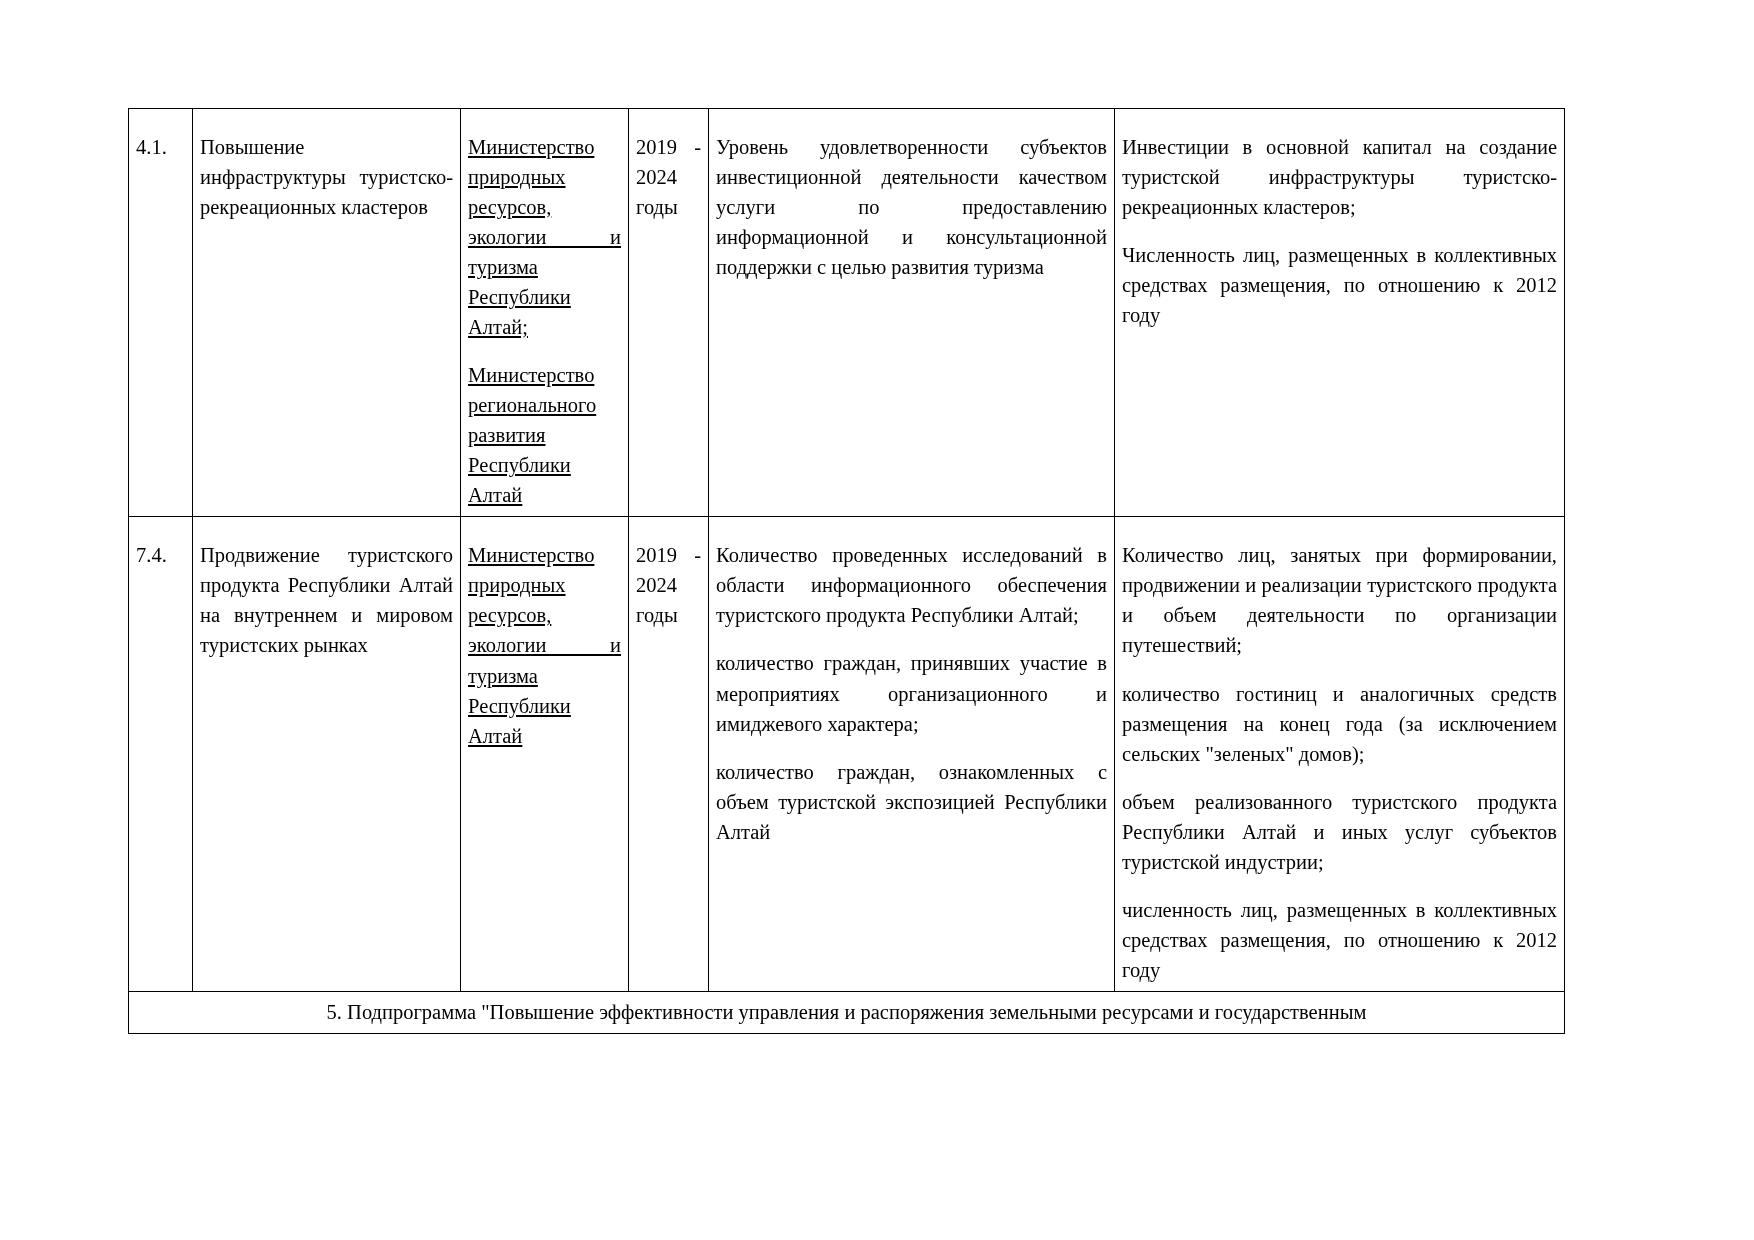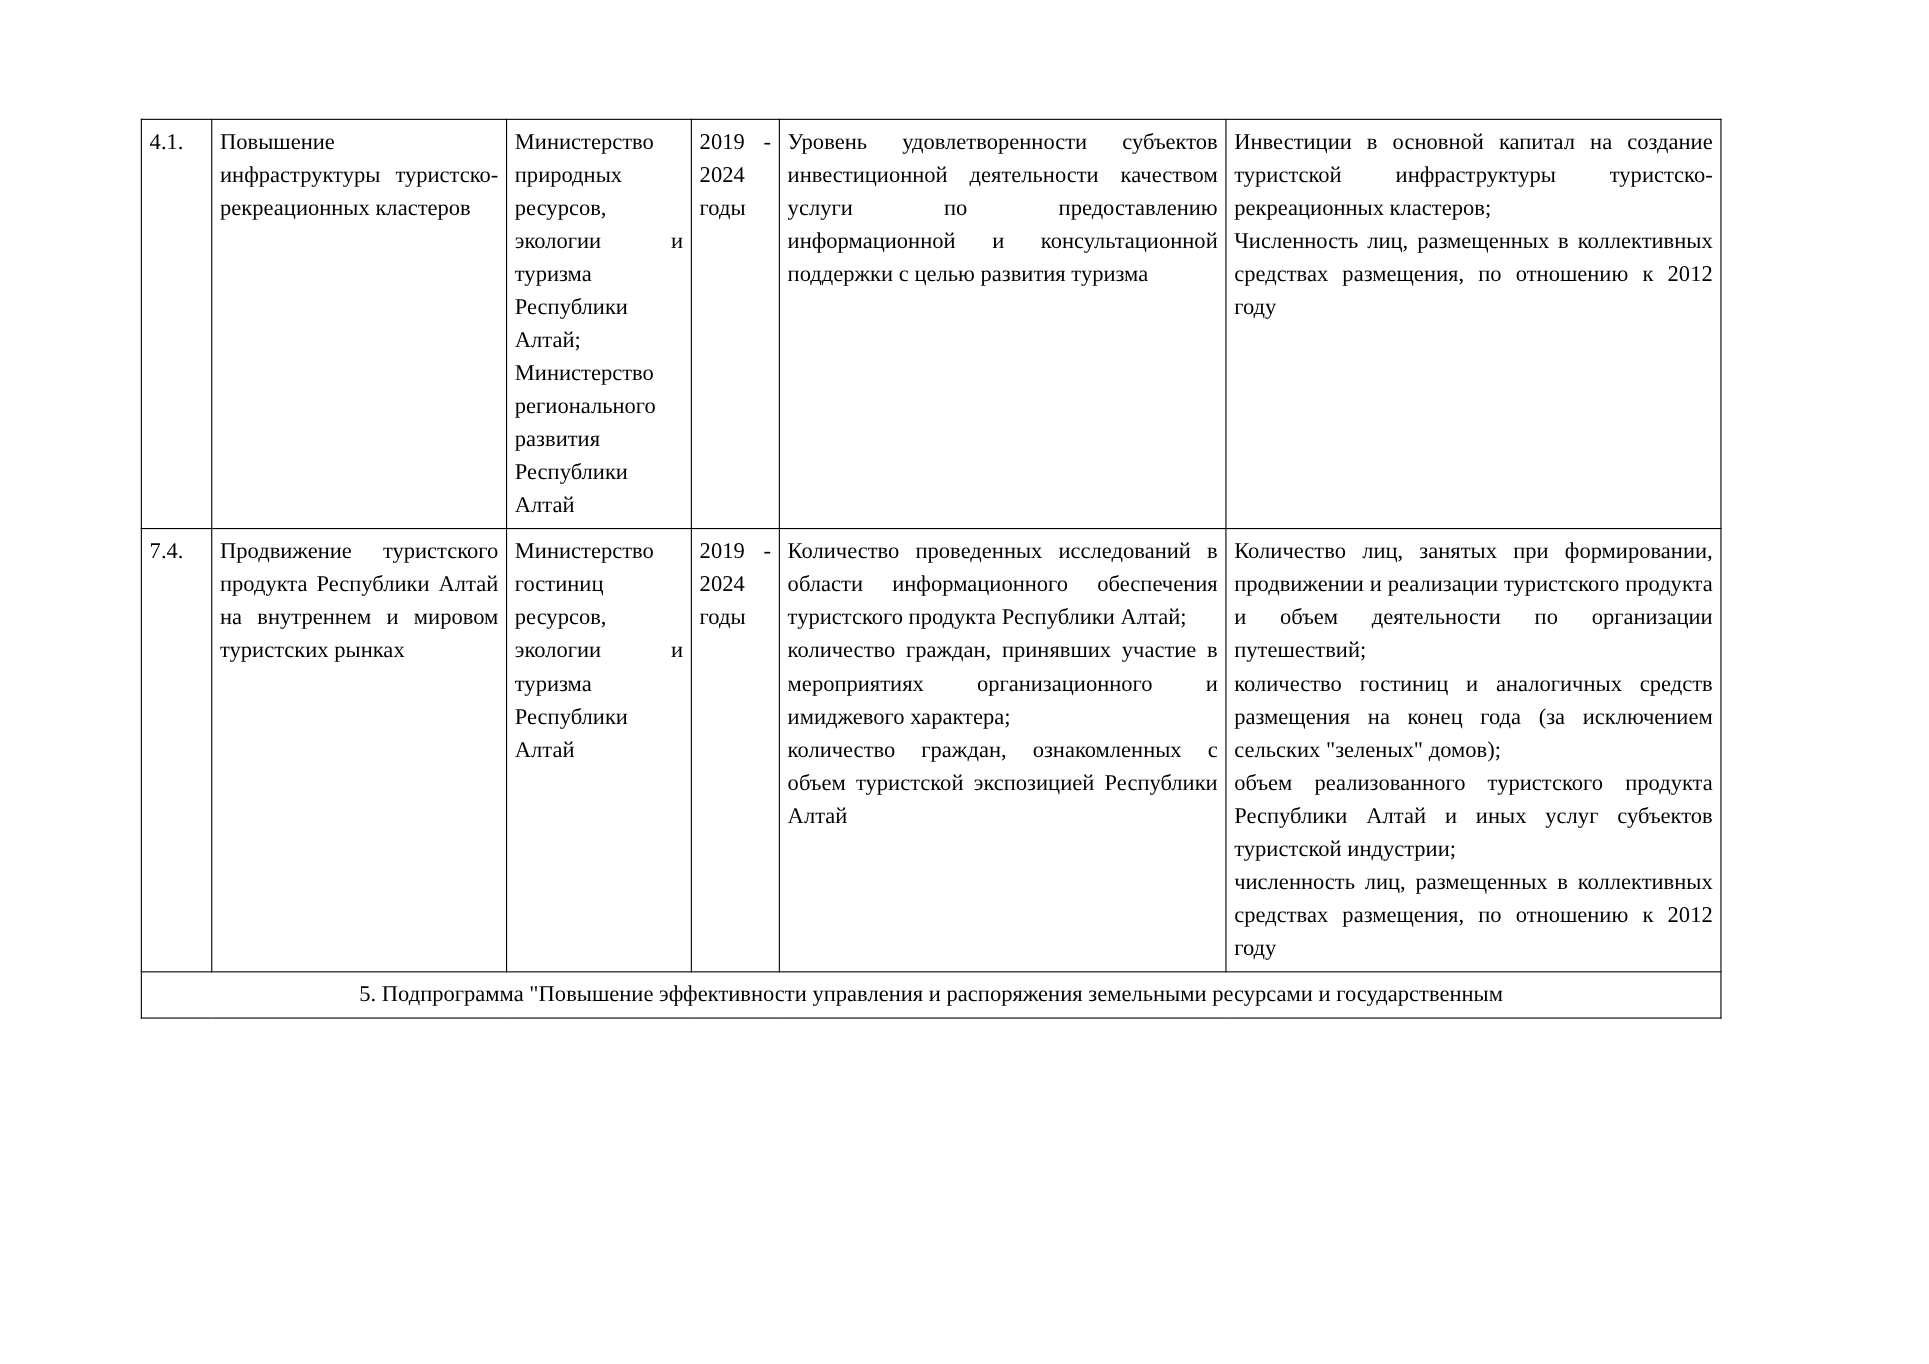--- a/index.html
+++ b/index.html
@@ -41,33 +41,34 @@
   }
   
   col.c-num      { width: 64px; }
   col.c-name     { width: 268px; }
   col.c-exec     { width: 168px; }
   col.c-term     { width: 80px; }
   col.c-indic    { width: 406px; }
   col.c-result   { width: 450px; }
 
   td.num-cell    { text-align: left; }
-  td.exec-cell   { text-align: justify; }
+  td.exec-cell   { text-align: justify; text-decoration: underline; }
   td.term-cell   { text-align: left; }
 
   td p {
     margin: 0;
     padding: 0;
     text-align: justify;
     text-justify: inter-word;
   }
   td p:last-child { text-align: justify; }
   .just-normal {
     text-align: justify;
     text-align-last: left;
+    margin-top: 18px;
   }
 
   .footer-cell {
     text-align: center;
     padding: 14px 7px 16px 7px;
     font-size: 20.5px;
     line-height: 1.4;
   }
   .footer-cell .ftext {
     display: block;
@@ -114,21 +115,21 @@
       </tr>
 
       <tr>
         <td class="num-cell">
           <p class="just-normal">7.4.</p>
         </td>
         <td>
           <p class="just-normal">Продвижение туристского продукта Республики Алтай на внутреннем и мировом туристских рынках</p>
         </td>
         <td class="exec-cell">
-          <p class="just-normal">Министерство гостиниц ресурсов, экологии и туризма Республики Алтай</p>
+          <p class="just-normal">Министерство природных ресурсов, экологии и туризма Республики Алтай</p>
         </td>
         <td class="term-cell">
           <p class="just-normal">2019 - 2024 годы</p>
         </td>
         <td>
           <p class="just-normal">Количество проведенных исследований в области информационного обеспечения туристского продукта Республики Алтай;</p>
           <p class="just-normal">количество граждан, принявших участие в мероприятиях организационного и имиджевого характера;</p>
           <p class="just-normal">количество граждан, ознакомленных с объем туристской экспозицией Республики Алтай</p>
         </td>
         <td>

